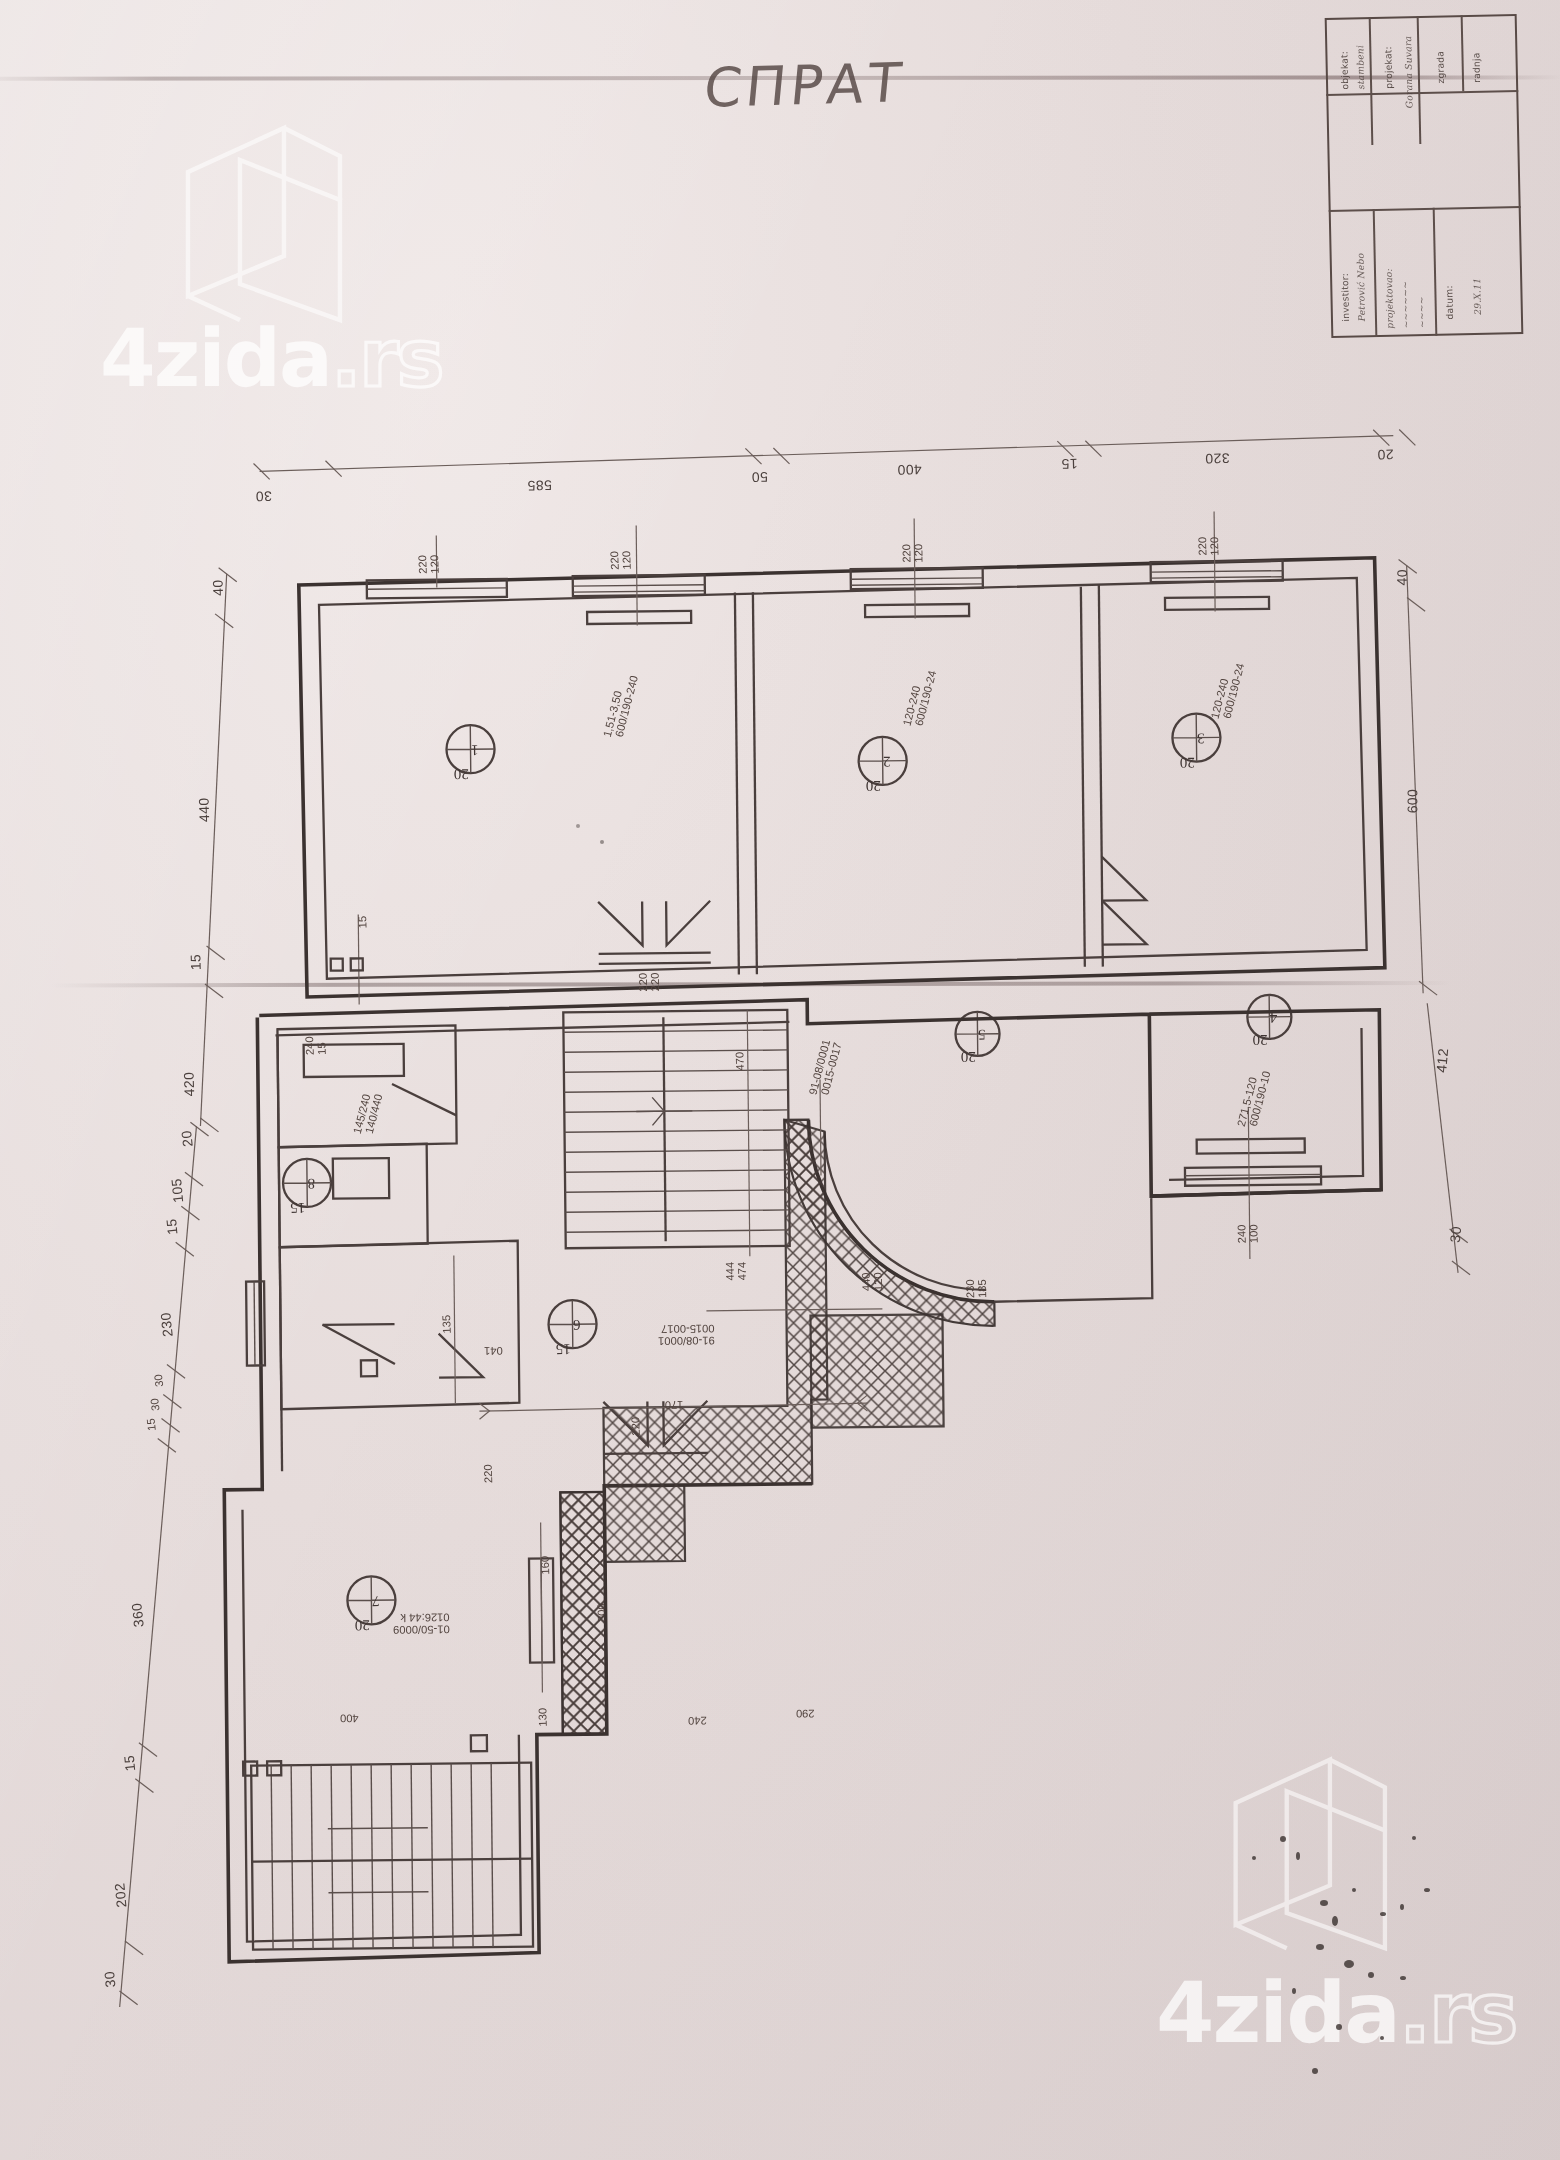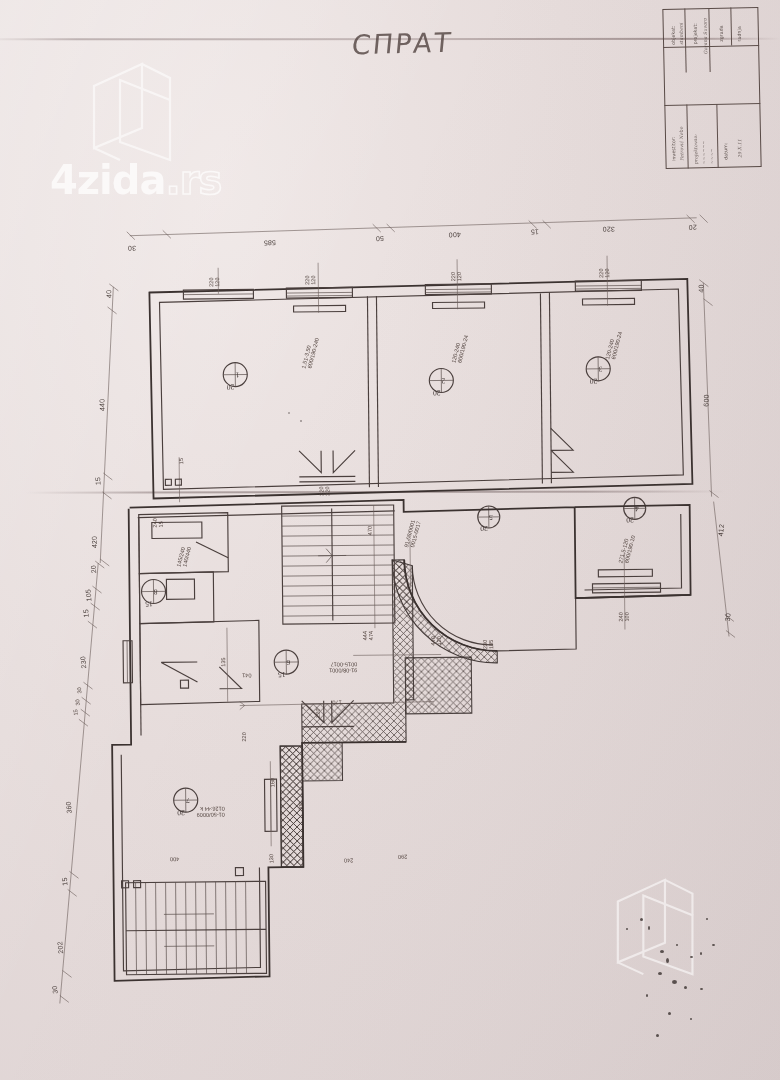--- a/index.html
+++ b/index.html
@@ -538,20 +538,23 @@
 
   <div class="wm wm-logo" style="left:608px;top:872px;">
     <svg width="110" height="110" viewBox="0 0 112 112">
       <g fill="none" stroke="#ffffff" stroke-width="2.2" opacity=".78">
         <path d="M10 30 L58 8 L58 72 L10 92 Z"></path>
         <path d="M36 24 L86 44 L86 104 L36 86 Z"></path>
         <path d="M58 8 L86 22 L86 44"></path>
         <path d="M10 92 L36 104"></path>
       </g>
     </svg>
+  </div>
+  <div class="wm" style="left:578px;top:986px;">
+    <span class="wm-text wm-4zida" style="font-size:42px;">4zida</span><span class="wm-text wm-rs" style="font-size:42px;">.rs</span>
   </div>
 
   <div>
     <div class="speck" style="left:640px;top:918px;width:3px;height:3px;"></div>
     <div class="speck" style="left:648px;top:926px;width:2px;height:4px;"></div>
     <div class="speck" style="left:660px;top:950px;width:4px;height:3px;"></div>
     <div class="speck" style="left:666px;top:958px;width:3px;height:5px;"></div>
     <div class="speck" style="left:676px;top:944px;width:2px;height:2px;"></div>
     <div class="speck" style="left:690px;top:956px;width:3px;height:2px;"></div>
     <div class="speck" style="left:700px;top:952px;width:2px;height:3px;"></div>

